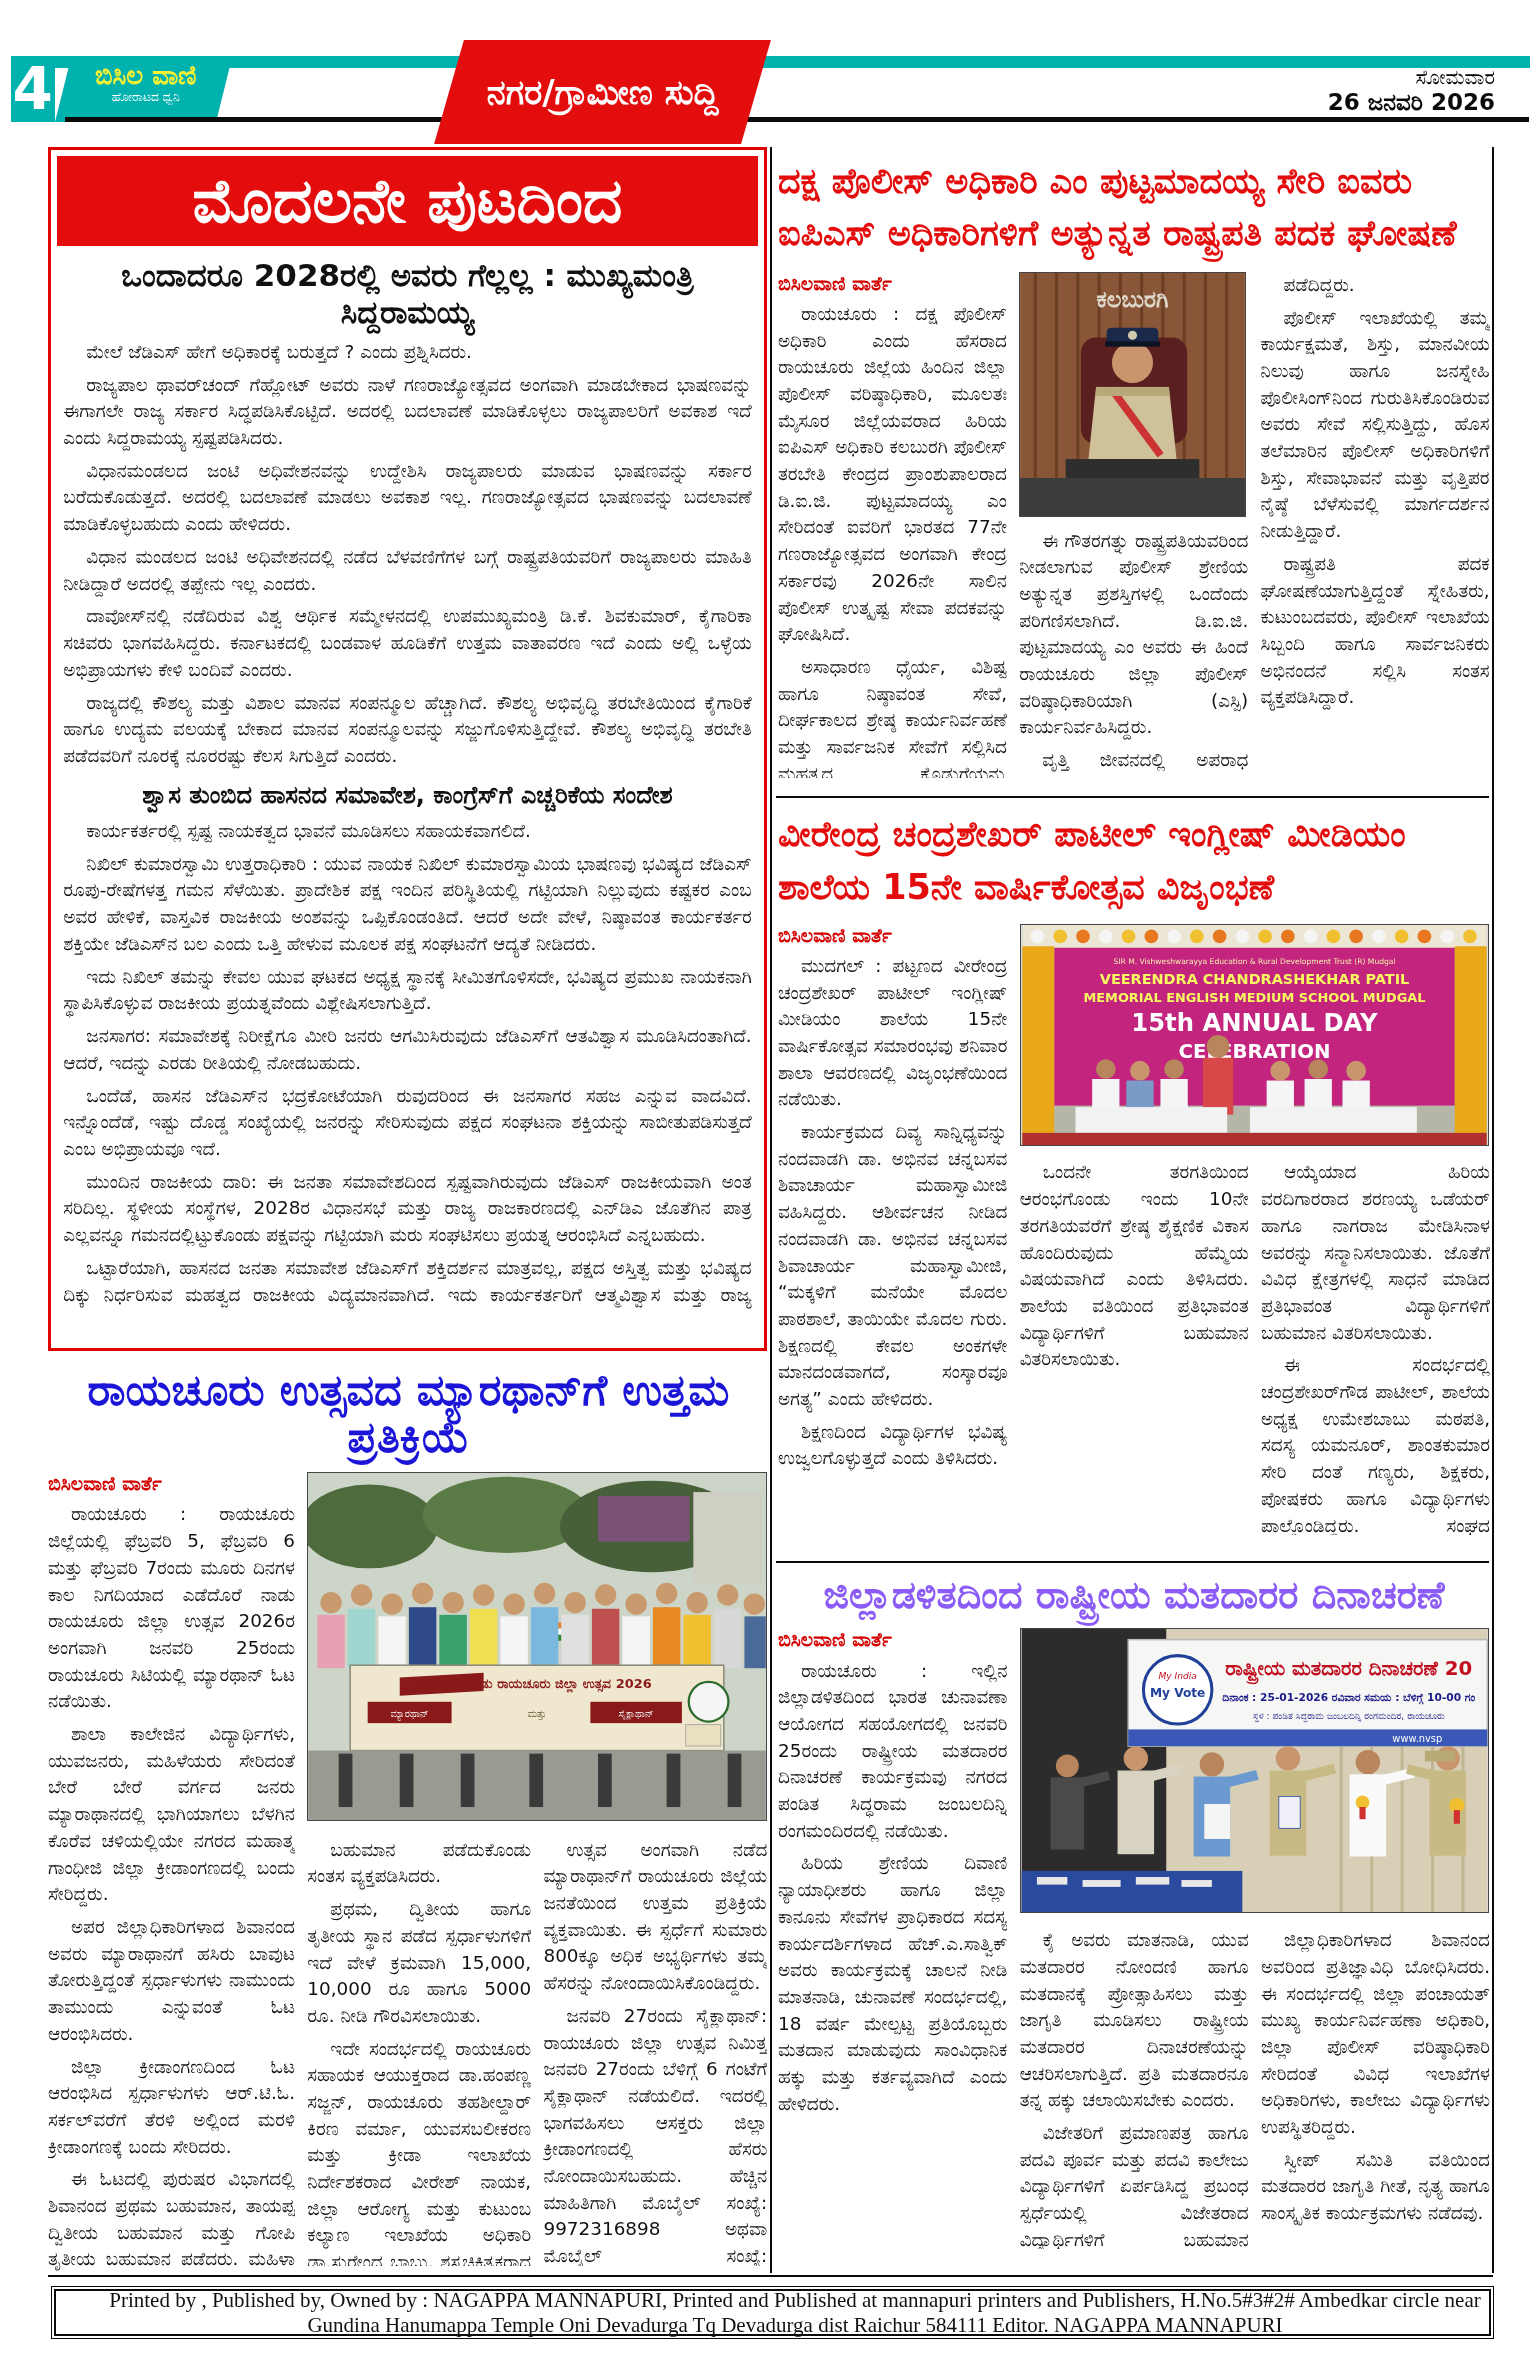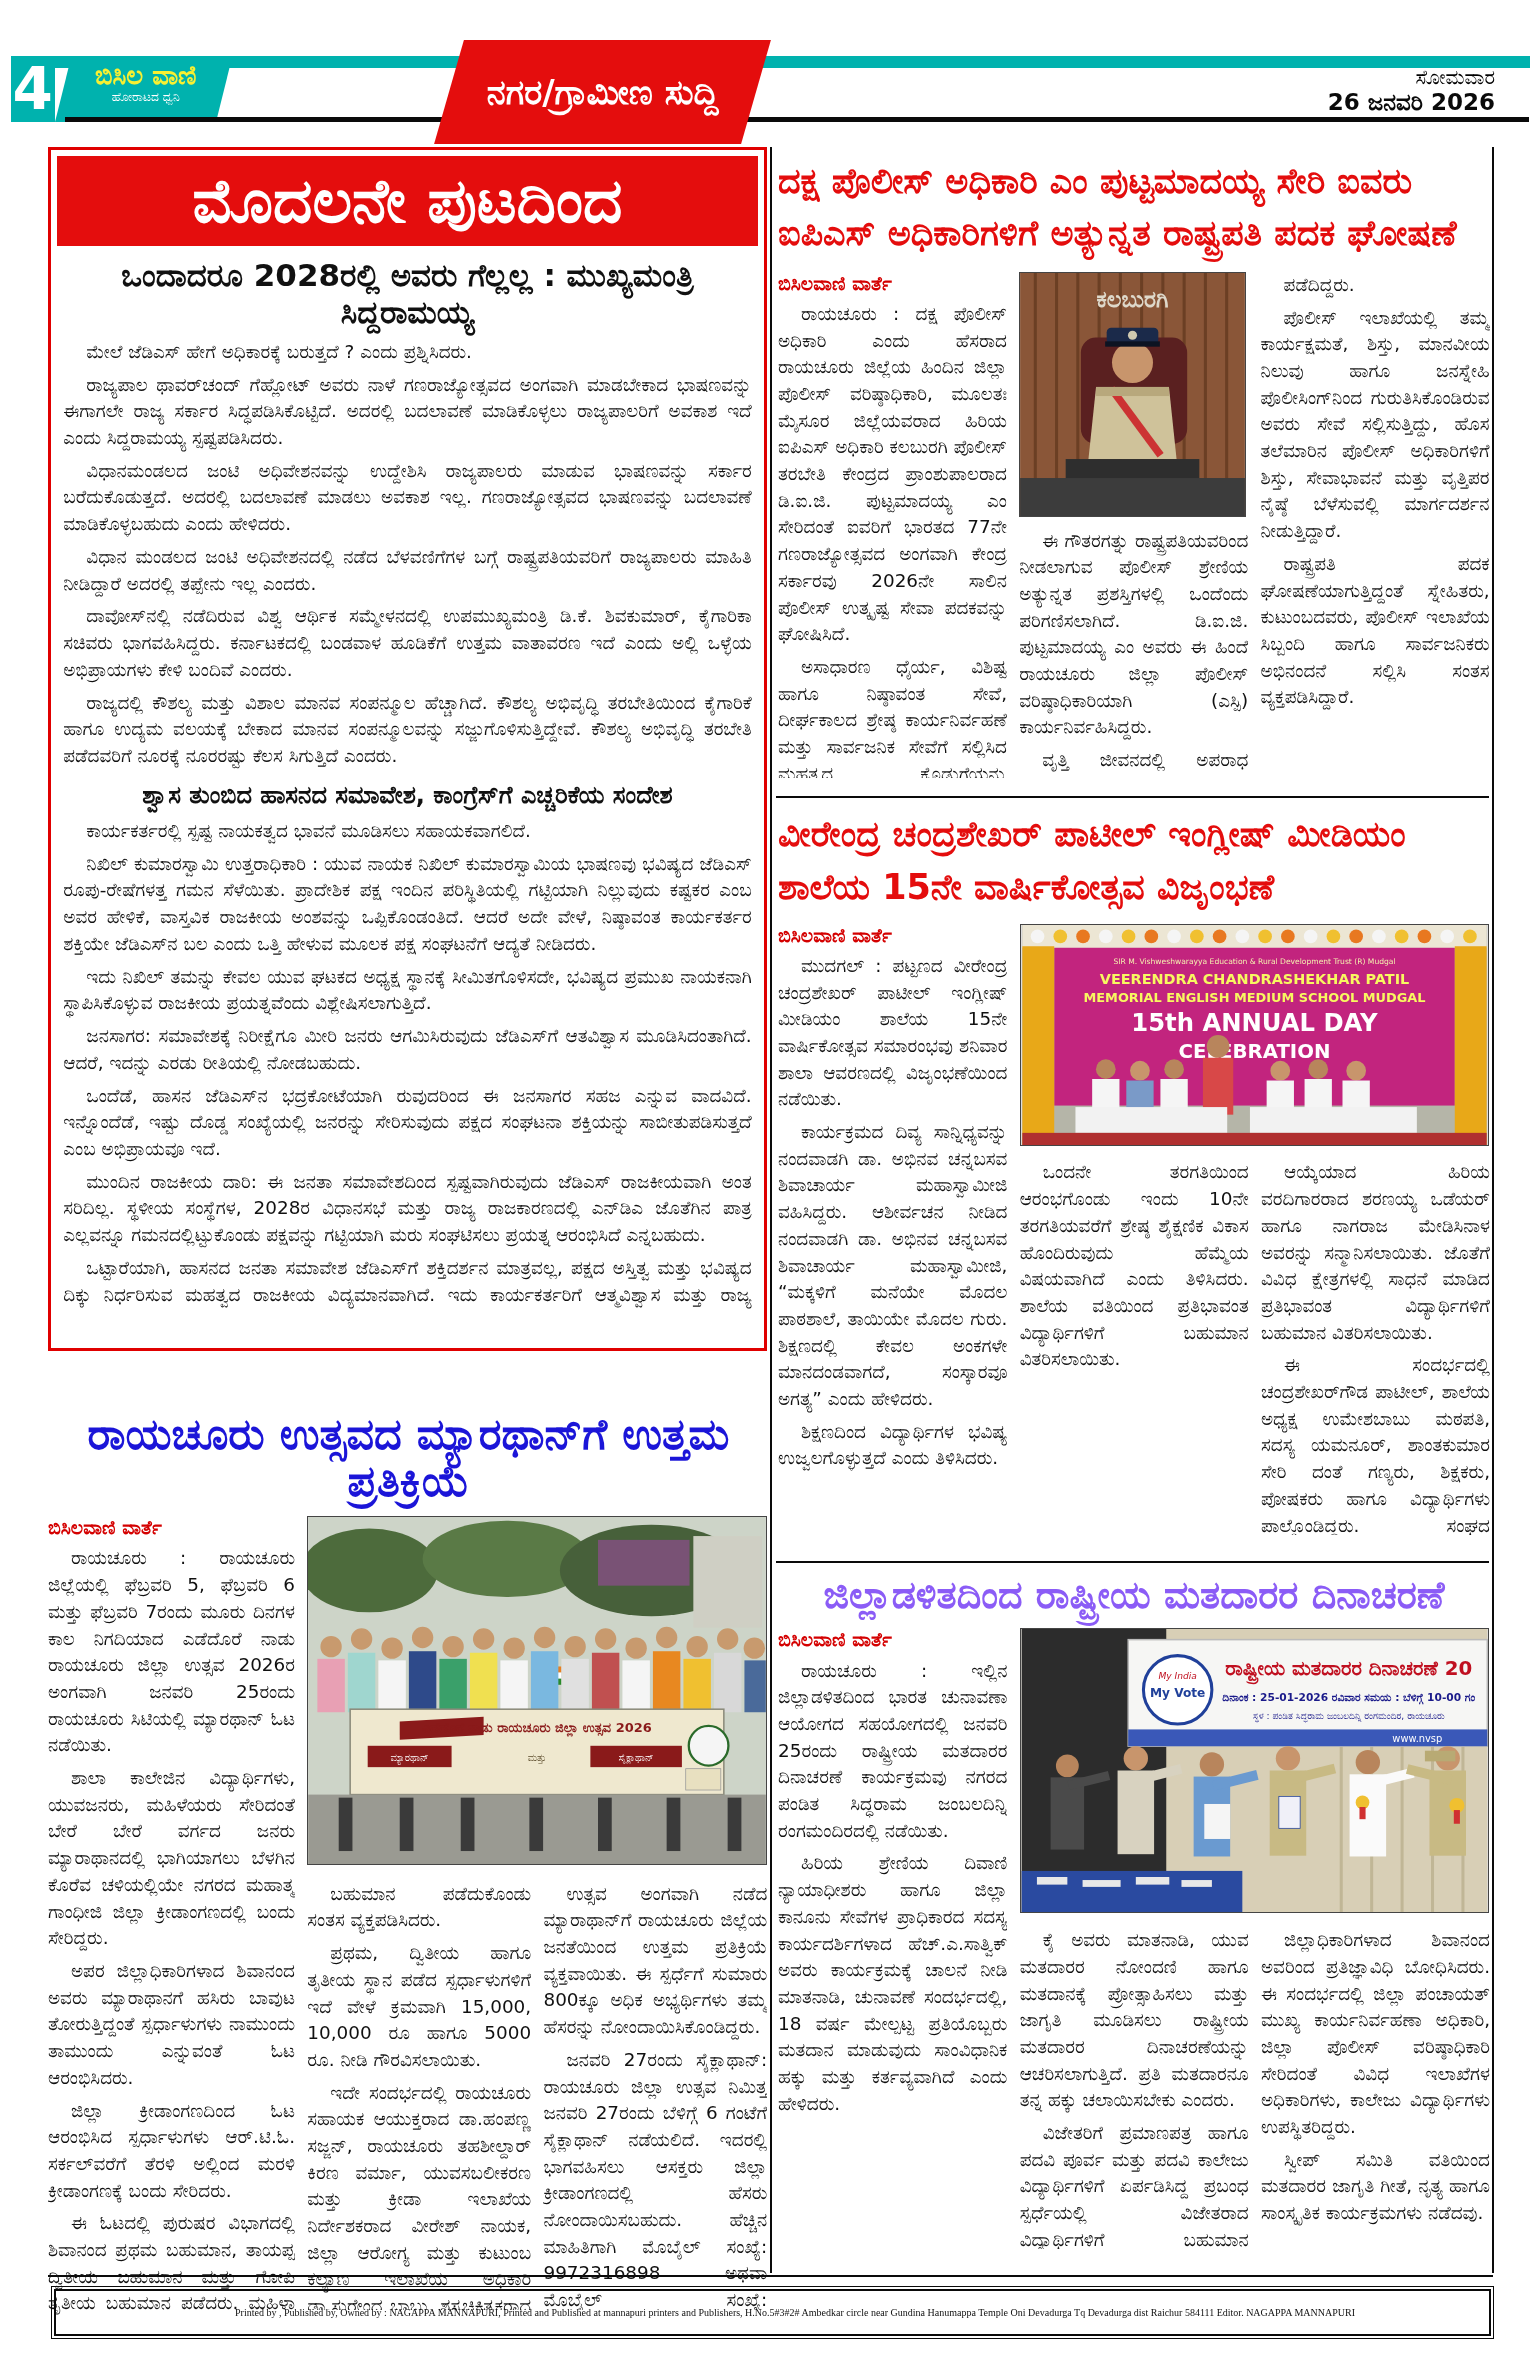--- a/index.html
+++ b/index.html
@@ -39,21 +39,21 @@
   
   .hl-red{color:#e40d0d;font-weight:bold;text-align:left;}
   .hl-blue{color:#1b15d8;font-weight:bold;text-align:center;}
   .hl-black{color:#8b5cf6;font-weight:bold;text-align:center;}
   
   .photo{border:1.5px solid #444;box-sizing:border-box;background:#ddd;}
   svg text{font-family:"DejaVu Sans",sans-serif;}
   
   .footer-box{left:54px;top:2289px;width:1433px;height:43px;border:2.3px solid #0a0a0a;outline:1.5px solid #0a0a0a;outline-offset:2.3px;
     display:flex;align-items:center;justify-content:center;}
-  .footer-text{font-family:"Liberation Serif",serif;font-size:10px;text-align:center;margin-left:45px;}
+  .footer-text{font-family:"Liberation Serif",serif;font-size:21px;text-align:center;margin-left:45px;}
 </style>
 </head>
 <body>
 
 <div class="abs teal-strip"></div>
 <div class="abs num-block">4</div>
 <div class="abs masthead">
   <div class="masthead-inner">
     <div class="masthead-title">ಬಿಸಿಲ ವಾಣಿ</div>
     <div class="masthead-tag">ಹೋರಾಟದ ಧ್ವನಿ</div>
@@ -88,21 +88,21 @@
       <p>ಕಾರ್ಯಕರ್ತರಲ್ಲಿ ಸ್ಪಷ್ಟ ನಾಯಕತ್ವದ ಭಾವನೆ ಮೂಡಿಸಲು ಸಹಾಯಕವಾಗಲಿದೆ.</p>
       <p>ನಿಖಿಲ್ ಕುಮಾರಸ್ವಾಮಿ ಉತ್ತರಾಧಿಕಾರಿ : ಯುವ ನಾಯಕ ನಿಖಿಲ್ ಕುಮಾರಸ್ವಾಮಿಯ ಭಾಷಣವು ಭವಿಷ್ಯದ ಜೆಡಿಎಸ್ ರೂಪು-ರೇಷೆಗಳತ್ತ ಗಮನ ಸೆಳೆಯಿತು. ಪ್ರಾದೇಶಿಕ ಪಕ್ಷ ಇಂದಿನ ಪರಿಸ್ಥಿತಿಯಲ್ಲಿ ಗಟ್ಟಿಯಾಗಿ ನಿಲ್ಲುವುದು ಕಷ್ಟಕರ ಎಂಬ ಅವರ ಹೇಳಿಕೆ, ವಾಸ್ತವಿಕ ರಾಜಕೀಯ ಅಂಶವನ್ನು ಒಪ್ಪಿಕೊಂಡಂತಿದೆ. ಆದರೆ ಅದೇ ವೇಳೆ, ನಿಷ್ಠಾವಂತ ಕಾರ್ಯಕರ್ತರ ಶಕ್ತಿಯೇ ಜೆಡಿಎಸ್‌ನ ಬಲ ಎಂದು ಒತ್ತಿ ಹೇಳುವ ಮೂಲಕ ಪಕ್ಷ ಸಂಘಟನೆಗೆ ಆದ್ಯತೆ ನೀಡಿದರು.</p>
       <p>ಇದು ನಿಖಿಲ್ ತಮನ್ನು ಕೇವಲ ಯುವ ಘಟಕದ ಅಧ್ಯಕ್ಷ ಸ್ಥಾನಕ್ಕೆ ಸೀಮಿತಗೊಳಿಸದೇ, ಭವಿಷ್ಯದ ಪ್ರಮುಖ ನಾಯಕನಾಗಿ ಸ್ಥಾಪಿಸಿಕೊಳ್ಳುವ ರಾಜಕೀಯ ಪ್ರಯತ್ನವೆಂದು ವಿಶ್ಲೇಷಿಸಲಾಗುತ್ತಿದೆ.</p>
       <p>ಜನಸಾಗರ: ಸಮಾವೇಶಕ್ಕೆ ನಿರೀಕ್ಷೆಗೂ ಮೀರಿ ಜನರು ಆಗಮಿಸಿರುವುದು ಜೆಡಿಎಸ್‌ಗೆ ಆತವಿಶ್ವಾಸ ಮೂಡಿಸಿದಂತಾಗಿದೆ. ಆದರೆ, ಇದನ್ನು ಎರಡು ರೀತಿಯಲ್ಲಿ ನೋಡಬಹುದು.</p>
       <p>ಒಂದೆಡೆ, ಹಾಸನ ಜೆಡಿಎಸ್‌ನ ಭದ್ರಕೋಟೆಯಾಗಿ ರುವುದರಿಂದ ಈ ಜನಸಾಗರ ಸಹಜ ಎನ್ನುವ ವಾದವಿದೆ. ಇನ್ನೊಂದೆಡೆ, ಇಷ್ಟು ದೊಡ್ಡ ಸಂಖ್ಯೆಯಲ್ಲಿ ಜನರನ್ನು ಸೇರಿಸುವುದು ಪಕ್ಷದ ಸಂಘಟನಾ ಶಕ್ತಿಯನ್ನು ಸಾಬೀತುಪಡಿಸುತ್ತದೆ ಎಂಬ ಅಭಿಪ್ರಾಯವೂ ಇದೆ.</p>
       <p>ಮುಂದಿನ ರಾಜಕೀಯ ದಾರಿ: ಈ ಜನತಾ ಸಮಾವೇಶದಿಂದ ಸ್ಪಷ್ಟವಾಗಿರುವುದು ಜೆಡಿಎಸ್ ರಾಜಕೀಯವಾಗಿ ಅಂತ ಸರಿದಿಲ್ಲ. ಸ್ಥಳೀಯ ಸಂಸ್ಥೆಗಳ, 2028ರ ವಿಧಾನಸಭೆ ಮತ್ತು ರಾಜ್ಯ ರಾಜಕಾರಣದಲ್ಲಿ ಎನ್‌ಡಿಎ ಜೊತೆಗಿನ ಪಾತ್ರ ಎಲ್ಲವನ್ನೂ ಗಮನದಲ್ಲಿಟ್ಟುಕೊಂಡು ಪಕ್ಷವನ್ನು ಗಟ್ಟಿಯಾಗಿ ಮರು ಸಂಘಟಿಸಲು ಪ್ರಯತ್ನ ಆರಂಭಿಸಿದೆ ಎನ್ನಬಹುದು.</p>
       <p>ಒಟ್ಟಾರೆಯಾಗಿ, ಹಾಸನದ ಜನತಾ ಸಮಾವೇಶ ಜೆಡಿಎಸ್‌ಗೆ ಶಕ್ತಿದರ್ಶನ ಮಾತ್ರವಲ್ಲ, ಪಕ್ಷದ ಅಸ್ತಿತ್ವ ಮತ್ತು ಭವಿಷ್ಯದ ದಿಕ್ಕು ನಿರ್ಧರಿಸುವ ಮಹತ್ವದ ರಾಜಕೀಯ ವಿದ್ಯಮಾನವಾಗಿದೆ. ಇದು ಕಾರ್ಯಕರ್ತರಿಗೆ ಆತ್ಮವಿಶ್ವಾಸ ಮತ್ತು ರಾಜ್ಯ ರಾಜಕಾರಣದಲ್ಲಿ ಹೊಸ ದಿಕ್ಕಿನ ಚರ್ಚೆಯ ಆರಂಭವಾಗಿದೆ ಎಂದೇ ಹೇಳಬಹುದು.</p>
     </div>
 </div>
 
-<div class="abs" style="left:48px;top:1408px;width:721px;height:908px;overflow:hidden;">
+<div class="abs" style="left:48px;top:1364px;width:721px;height:908px;overflow:hidden;">
   <div class="hl-blue" style="font-size:43px;line-height:1.1;margin:3.1px 0 10.7px 0;">ರಾಯಚೂರು ಉತ್ಸವದ ಮ್ಯಾರಥಾನ್‌ಗೆ ಉತ್ತಮ ಪ್ರತಿಕ್ರಿಯೆ</div>
   <div class="cols" style="height:805px;">
     <div class="col" style="width:247px;height:805px;">
       <div class="byline">ಬಿಸಿಲವಾಣಿ ವಾರ್ತೆ</div>
       <div class="body-text">
           <p>ರಾಯಚೂರು : ರಾಯಚೂರು ಜಿಲ್ಲೆಯಲ್ಲಿ ಫೆಬ್ರವರಿ 5, ಫೆಬ್ರವರಿ 6 ಮತ್ತು ಫೆಬ್ರವರಿ 7ರಂದು ಮೂರು ದಿನಗಳ ಕಾಲ ನಿಗದಿಯಾದ ಎಡೆದೊರೆ ನಾಡು ರಾಯಚೂರು ಜಿಲ್ಲಾ ಉತ್ಸವ 2026ರ ಅಂಗವಾಗಿ ಜನವರಿ 25ರಂದು ರಾಯಚೂರು ಸಿಟಿಯಲ್ಲಿ ಮ್ಯಾರಥಾನ್ ಓಟ ನಡೆಯಿತು.</p>
           <p>ಶಾಲಾ ಕಾಲೇಜಿನ ವಿದ್ಯಾರ್ಥಿಗಳು, ಯುವಜನರು, ಮಹಿಳೆಯರು ಸೇರಿದಂತೆ ಬೇರೆ ಬೇರೆ ವರ್ಗದ ಜನರು ಮ್ಯಾರಾಥಾನದಲ್ಲಿ ಭಾಗಿಯಾಗಲು ಬೆಳಗಿನ ಕೊರೆವ ಚಳಿಯಲ್ಲಿಯೇ ನಗರದ ಮಹಾತ್ಮ ಗಾಂಧೀಜಿ ಜಿಲ್ಲಾ ಕ್ರೀಡಾಂಗಣದಲ್ಲಿ ಬಂದು ಸೇರಿದ್ದರು.</p>
           <p>ಅಪರ ಜಿಲ್ಲಾಧಿಕಾರಿಗಳಾದ ಶಿವಾನಂದ ಅವರು ಮ್ಯಾರಾಥಾನಗೆ ಹಸಿರು ಬಾವುಟ ತೋರುತ್ತಿದ್ದಂತೆ ಸ್ಪರ್ಧಾಳುಗಳು ನಾಮುಂದು ತಾಮುಂದು ಎನ್ನುವಂತೆ ಓಟ ಆರಂಭಿಸಿದರು.</p>
           <p>ಜಿಲ್ಲಾ ಕ್ರೀಡಾಂಗಣದಿಂದ ಓಟ ಆರಂಭಿಸಿದ ಸ್ಪರ್ಧಾಳುಗಳು ಆರ್.ಟಿ.ಓ. ಸರ್ಕಲ್‌ವರೆಗೆ ತೆರಳಿ ಅಲ್ಲಿಂದ ಮರಳಿ ಕ್ರೀಡಾಂಗಣಕ್ಕೆ ಬಂದು ಸೇರಿದರು.</p>
           <p>ಈ ಓಟದಲ್ಲಿ ಪುರುಷರ ವಿಭಾಗದಲ್ಲಿ ಶಿವಾನಂದ ಪ್ರಥಮ ಬಹುಮಾನ, ತಾಯಪ್ಪ ದ್ವಿತೀಯ ಬಹುಮಾನ ಮತ್ತು ಗೋಪಿ ತೃತೀಯ ಬಹುಮಾನ ಪಡೆದರು. ಮಹಿಳಾ ವಿಭಾಗದಲ್ಲಿ ಎಸ್.ಡಿ. ಹುಚ್ಚಕ್ಕಿ ಪ್ರಥಮ, ಜ್ಯೋತಿ ದ್ವಿತೀಯ ಹಾಗೂ ವಿಜಯಲಕ್ಷ್ಮಿ ತೃತೀಯ</p>

